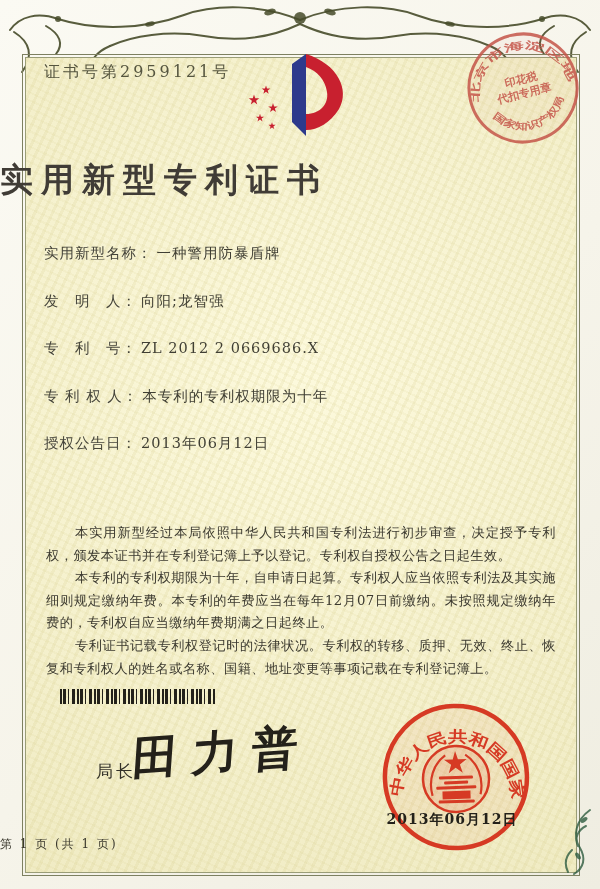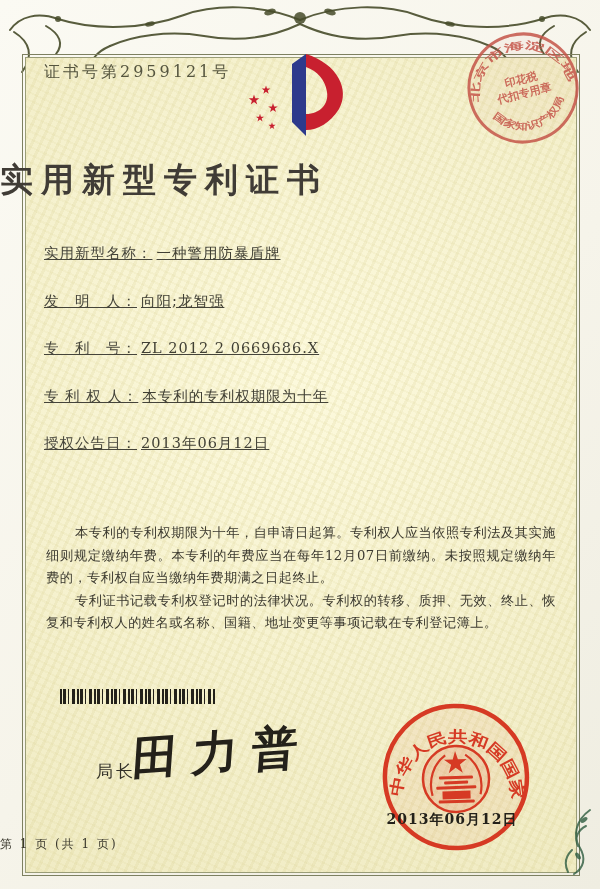--- a/index.html
+++ b/index.html
@@ -16,21 +16,21 @@
     background-image:
       repeating-linear-gradient(115deg, rgba(208,198,128,.16) 0 3px, rgba(255,255,255,0) 3px 8px),
       repeating-linear-gradient(25deg, rgba(214,205,140,.12) 0 2px, rgba(255,255,255,0) 2px 7px),
       radial-gradient(circle at 50% 40%, rgba(255,252,225,.8), rgba(236,230,185,.35));
   }
   .abs{position:absolute;}
   #cert-no{left:44px;top:62px;font-size:16px;letter-spacing:3px;color:#55553f;}
   #title{left:0;right:0;top:158px;text-align:left;font-size:33px;font-weight:700;
          letter-spacing:8px;color:#403c36;}
   #fields{left:44px;top:230px;right:40px;}
-  .field-row{height:47.6px;line-height:47.6px;font-size:14.5px;color:#45443a;white-space:nowrap;text-decoration:underline;}
+  .field-row{height:47.6px;line-height:47.6px;font-size:14.5px;color:#45443a;white-space:nowrap;}
   .field-row .lbl{letter-spacing:1px;}
   .field-row .val{margin-left:4px;letter-spacing:1px;color:#403f34;}
   #body-text{left:46px;top:522px;width:510px;font-size:13.2px;line-height:22.6px;
              text-align:justify;color:#3b392f;}
   #body-text p{margin:0;text-indent:2.2em;letter-spacing:.5px;}
   #barcode{left:60px;top:689px;width:156px;height:15px;
     background-image:repeating-linear-gradient(90deg,
       #23211a 0 2px, rgba(0,0,0,0) 2px 3px,
       #23211a 3px 6px, rgba(0,0,0,0) 6px 8px,
       #23211a 8px 9px, rgba(0,0,0,0) 9px 12px,
@@ -127,20 +127,21 @@
     </div>
     <div class="field-row">
       <span class="lbl">专 利 权 人：</span><span class="val">本专利的专利权期限为十年</span>
     </div>
     <div class="field-row">
       <span class="lbl">授权公告日：</span><span class="val">2013年06月12日</span>
     </div>
   </div>
 
   <div id="body-text" class="abs">
+    <p>本实用新型经过本局依照中华人民共和国专利法进行初步审查，决定授予专利权，颁发本证书并在专利登记簿上予以登记。专利权自授权公告之日起生效。</p>
     <p>本专利的专利权期限为十年，自申请日起算。专利权人应当依照专利法及其实施细则规定缴纳年费。本专利的年费应当在每年12月07日前缴纳。未按照规定缴纳年费的，专利权自应当缴纳年费期满之日起终止。</p>
     <p>专利证书记载专利权登记时的法律状况。专利权的转移、质押、无效、终止、恢复和专利权人的姓名或名称、国籍、地址变更等事项记载在专利登记簿上。</p>
   </div>
 
   <div id="barcode" class="abs"></div>
 
   <div id="director" class="abs">局长</div>
   <div id="signature" class="abs">田力普</div>
 
   <svg id="seal" class="abs" width="168" height="160" viewBox="0 0 168 160">

